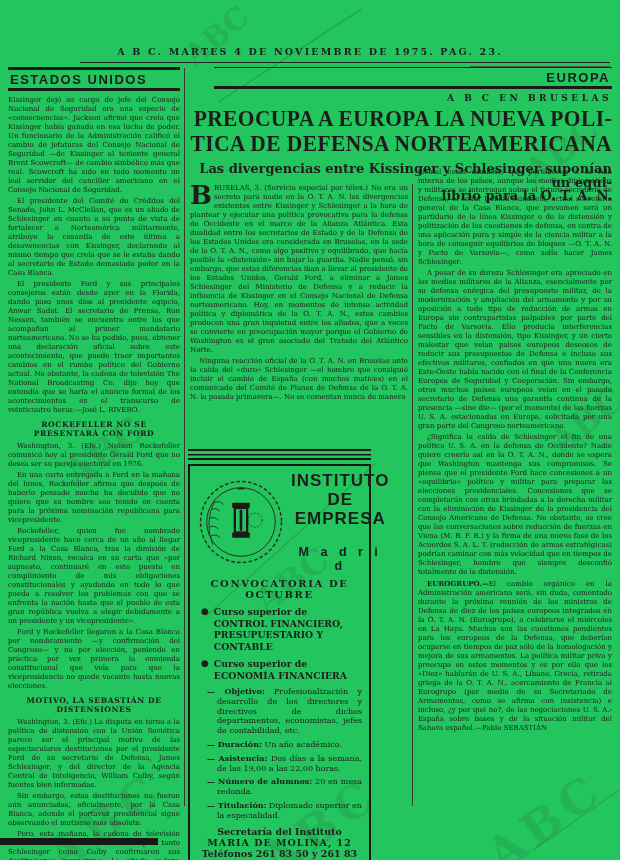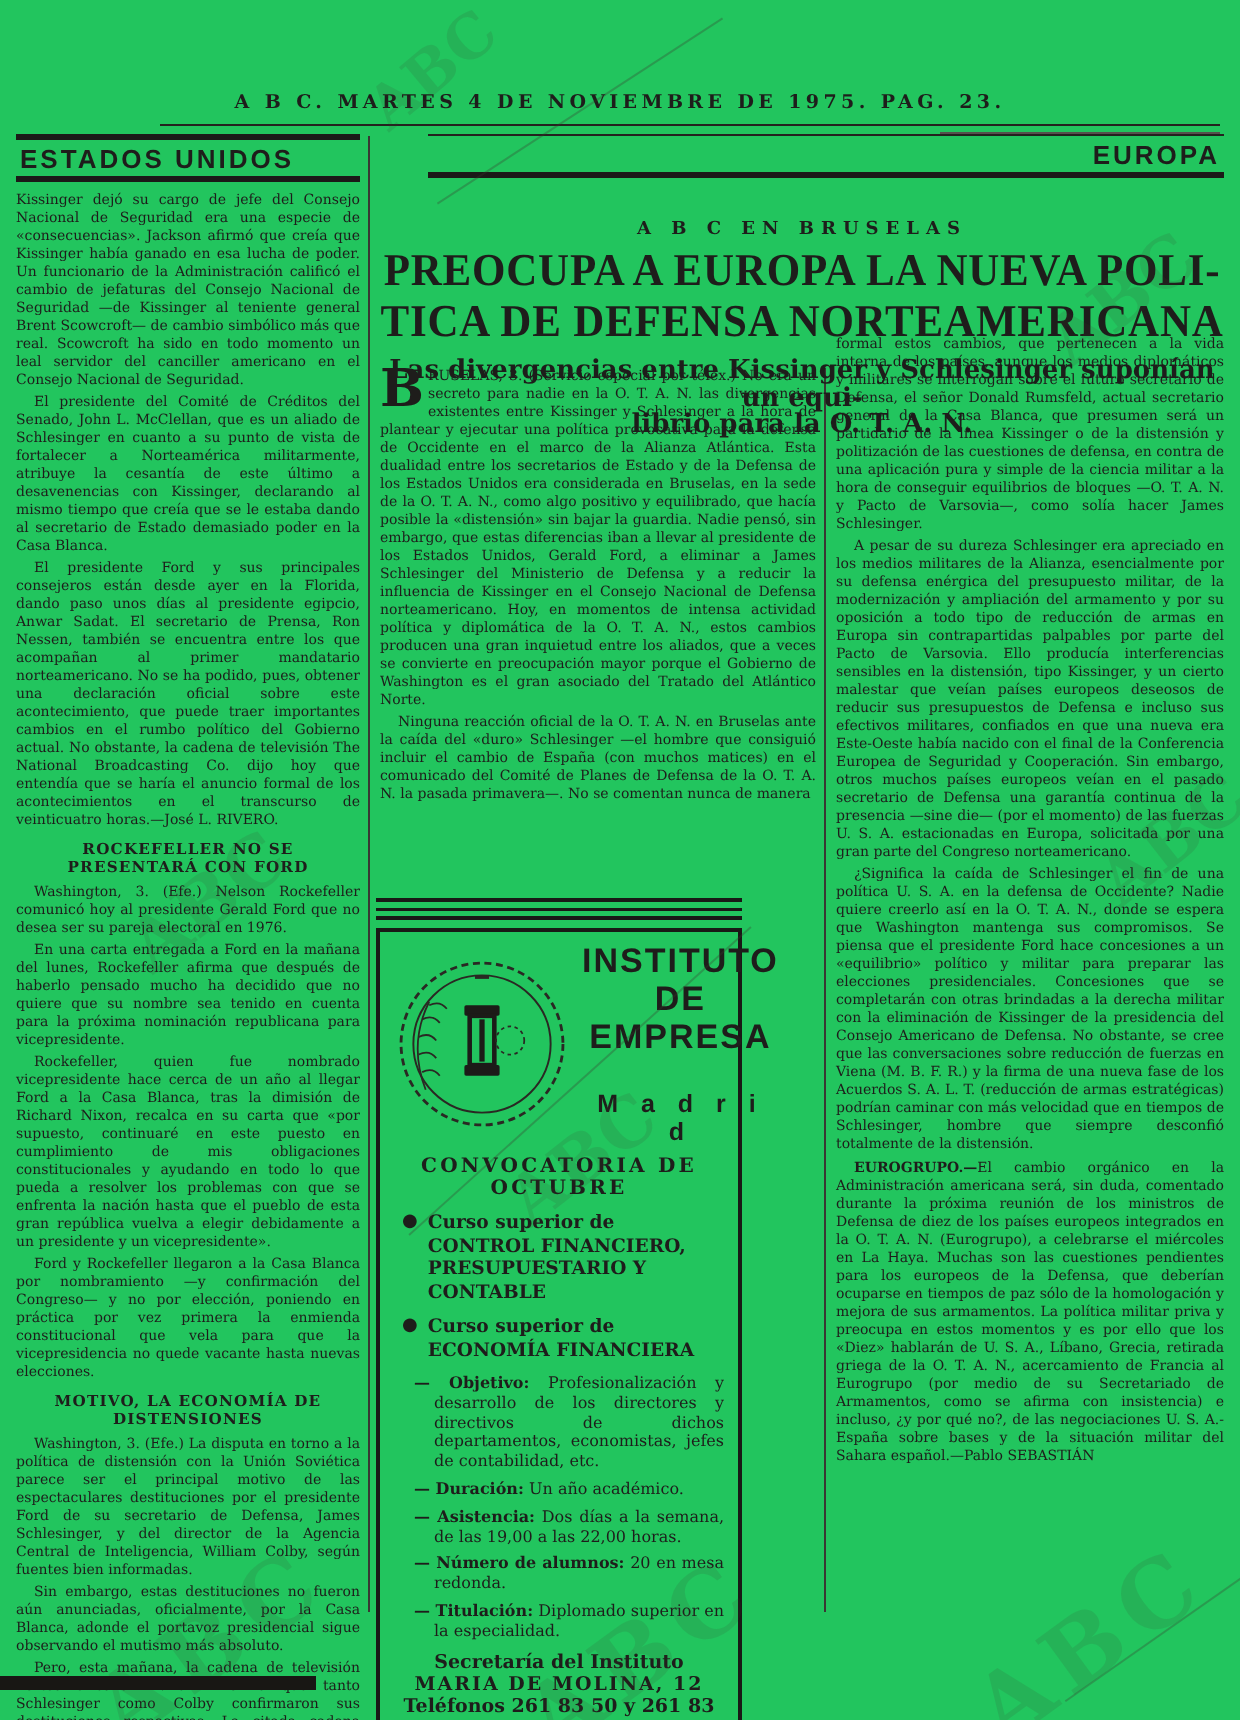--- a/index.html
+++ b/index.html
@@ -34,21 +34,21 @@
 
   
   .body-text { font-size:7px; line-height:9px; text-align:justify; }
   .body-text p { margin:0 0 2px; text-indent:9px; }
   .body-text p.noindent { text-indent:0; }
   .col-heading { text-align:center; font-weight:bold; font-size:7.6px; letter-spacing:0.6px;
                  margin:5px 6px 4px; line-height:9px; }
   .colL { position:absolute; left:8px; top:96px; width:172px; }
 
   
-  .lead-head { position:absolute; left:190px; top:93px; width:422px; text-align:center;margin-top:17px; }
+  .lead-head { position:absolute; left:190px; top:93px; width:422px; text-align:right; }
   .kicker { font-size:9px; letter-spacing:3.5px; font-weight:bold; margin-bottom:4px; }
   .headline { font-size:21.5px; font-weight:bold; line-height:24px; letter-spacing:0.4px;
               font-family:"Liberation Serif",serif; transform:scaleY(1.06); }
   .subhead { font-size:13px; font-weight:bold; line-height:13.5px; margin-top:7px; }
 
   .colM { position:absolute; left:190px; top:184px; width:218px; }
   .dropcap { float:left; font-size:26px; line-height:22px; font-weight:bold; padding:0 2px 0 0; }
   .colR { position:absolute; left:418px; top:168px; width:194px; }
 
   
@@ -105,21 +105,21 @@
 
   <div class="colL body-text">
     <p class="noindent">Kissinger dejó su cargo de jefe del Consejo Nacional de Seguridad era una especie de «consecuencias». Jackson afirmó que creía que Kissinger había ganado en esa lucha de poder. Un funcionario de la Administración calificó el cambio de jefaturas del Consejo Nacional de Seguridad —de Kissinger al teniente general Brent Scowcroft— de cambio simbólico más que real. Scowcroft ha sido en todo momento un leal servidor del canciller americano en el Consejo Nacional de Seguridad.</p>
     <p>El presidente del Comité de Créditos del Senado, John L. McClellan, que es un aliado de Schlesinger en cuanto a su punto de vista de fortalecer a Norteamérica militarmente, atribuye la cesantía de este último a desavenencias con Kissinger, declarando al mismo tiempo que creía que se le estaba dando al secretario de Estado demasiado poder en la Casa Blanca.</p>
     <p>El presidente Ford y sus principales consejeros están desde ayer en la Florida, dando paso unos días al presidente egipcio, Anwar Sadat. El secretario de Prensa, Ron Nessen, también se encuentra entre los que acompañan al primer mandatario norteamericano. No se ha podido, pues, obtener una declaración oficial sobre este acontecimiento, que puede traer importantes cambios en el rumbo político del Gobierno actual. No obstante, la cadena de televisión The National Broadcasting Co. dijo hoy que entendía que se haría el anuncio formal de los acontecimientos en el transcurso de veinticuatro horas.—José L. RIVERO.</p>
     <div class="col-heading">ROCKEFELLER NO SE PRESENTARÁ CON FORD</div>
     <p>Washington, 3. (Efe.) Nelson Rockefeller comunicó hoy al presidente Gerald Ford que no desea ser su pareja electoral en 1976.</p>
     <p>En una carta entregada a Ford en la mañana del lunes, Rockefeller afirma que después de haberlo pensado mucho ha decidido que no quiere que su nombre sea tenido en cuenta para la próxima nominación republicana para vicepresidente.</p>
     <p>Rockefeller, quien fue nombrado vicepresidente hace cerca de un año al llegar Ford a la Casa Blanca, tras la dimisión de Richard Nixon, recalca en su carta que «por supuesto, continuaré en este puesto en cumplimiento de mis obligaciones constitucionales y ayudando en todo lo que pueda a resolver los problemas con que se enfrenta la nación hasta que el pueblo de esta gran república vuelva a elegir debidamente a un presidente y un vicepresidente».</p>
     <p>Ford y Rockefeller llegaron a la Casa Blanca por nombramiento —y confirmación del Congreso— y no por elección, poniendo en práctica por vez primera la enmienda constitucional que vela para que la vicepresidencia no quede vacante hasta nuevas elecciones.</p>
-    <div class="col-heading">MOTIVO, LA ECONOMÍA DE DISTENSIONES</div>
+    <div class="col-heading">MOTIVO, LA SEBASTIÁN DE DISTENSIONES</div>
     <p>Washington, 3. (Efe.) La disputa en torno a la política de distensión con la Unión Soviética parece ser el principal motivo de las espectaculares destituciones por el presidente Ford de su secretario de Defensa, James Schlesinger, y del director de la Agencia Central de Inteligencia, William Colby, según fuentes bien informadas.</p>
     <p>Sin embargo, estas destituciones no fueron aún anunciadas, oficialmente, por la Casa Blanca, adonde el portavoz presidencial sigue observando el mutismo más absoluto.</p>
     <p>Pero, esta mañana, la cadena de televisión norteamericana «NBC» informó que tanto Schlesinger como Colby confirmaron sus destituciones respectivas. La citada cadena añadió que Colby había declarado que rechazó otro puesto gubernamental y que volvería a la práctica privada de la abogacía.</p>
 
   </div>
 
   <div class="lead-head">
     <div class="kicker">A B C  EN  BRUSELAS</div>
     <div class="headline">
       <span>PREOCUPA A EUROPA LA NUEVA POLI-</span><br>

